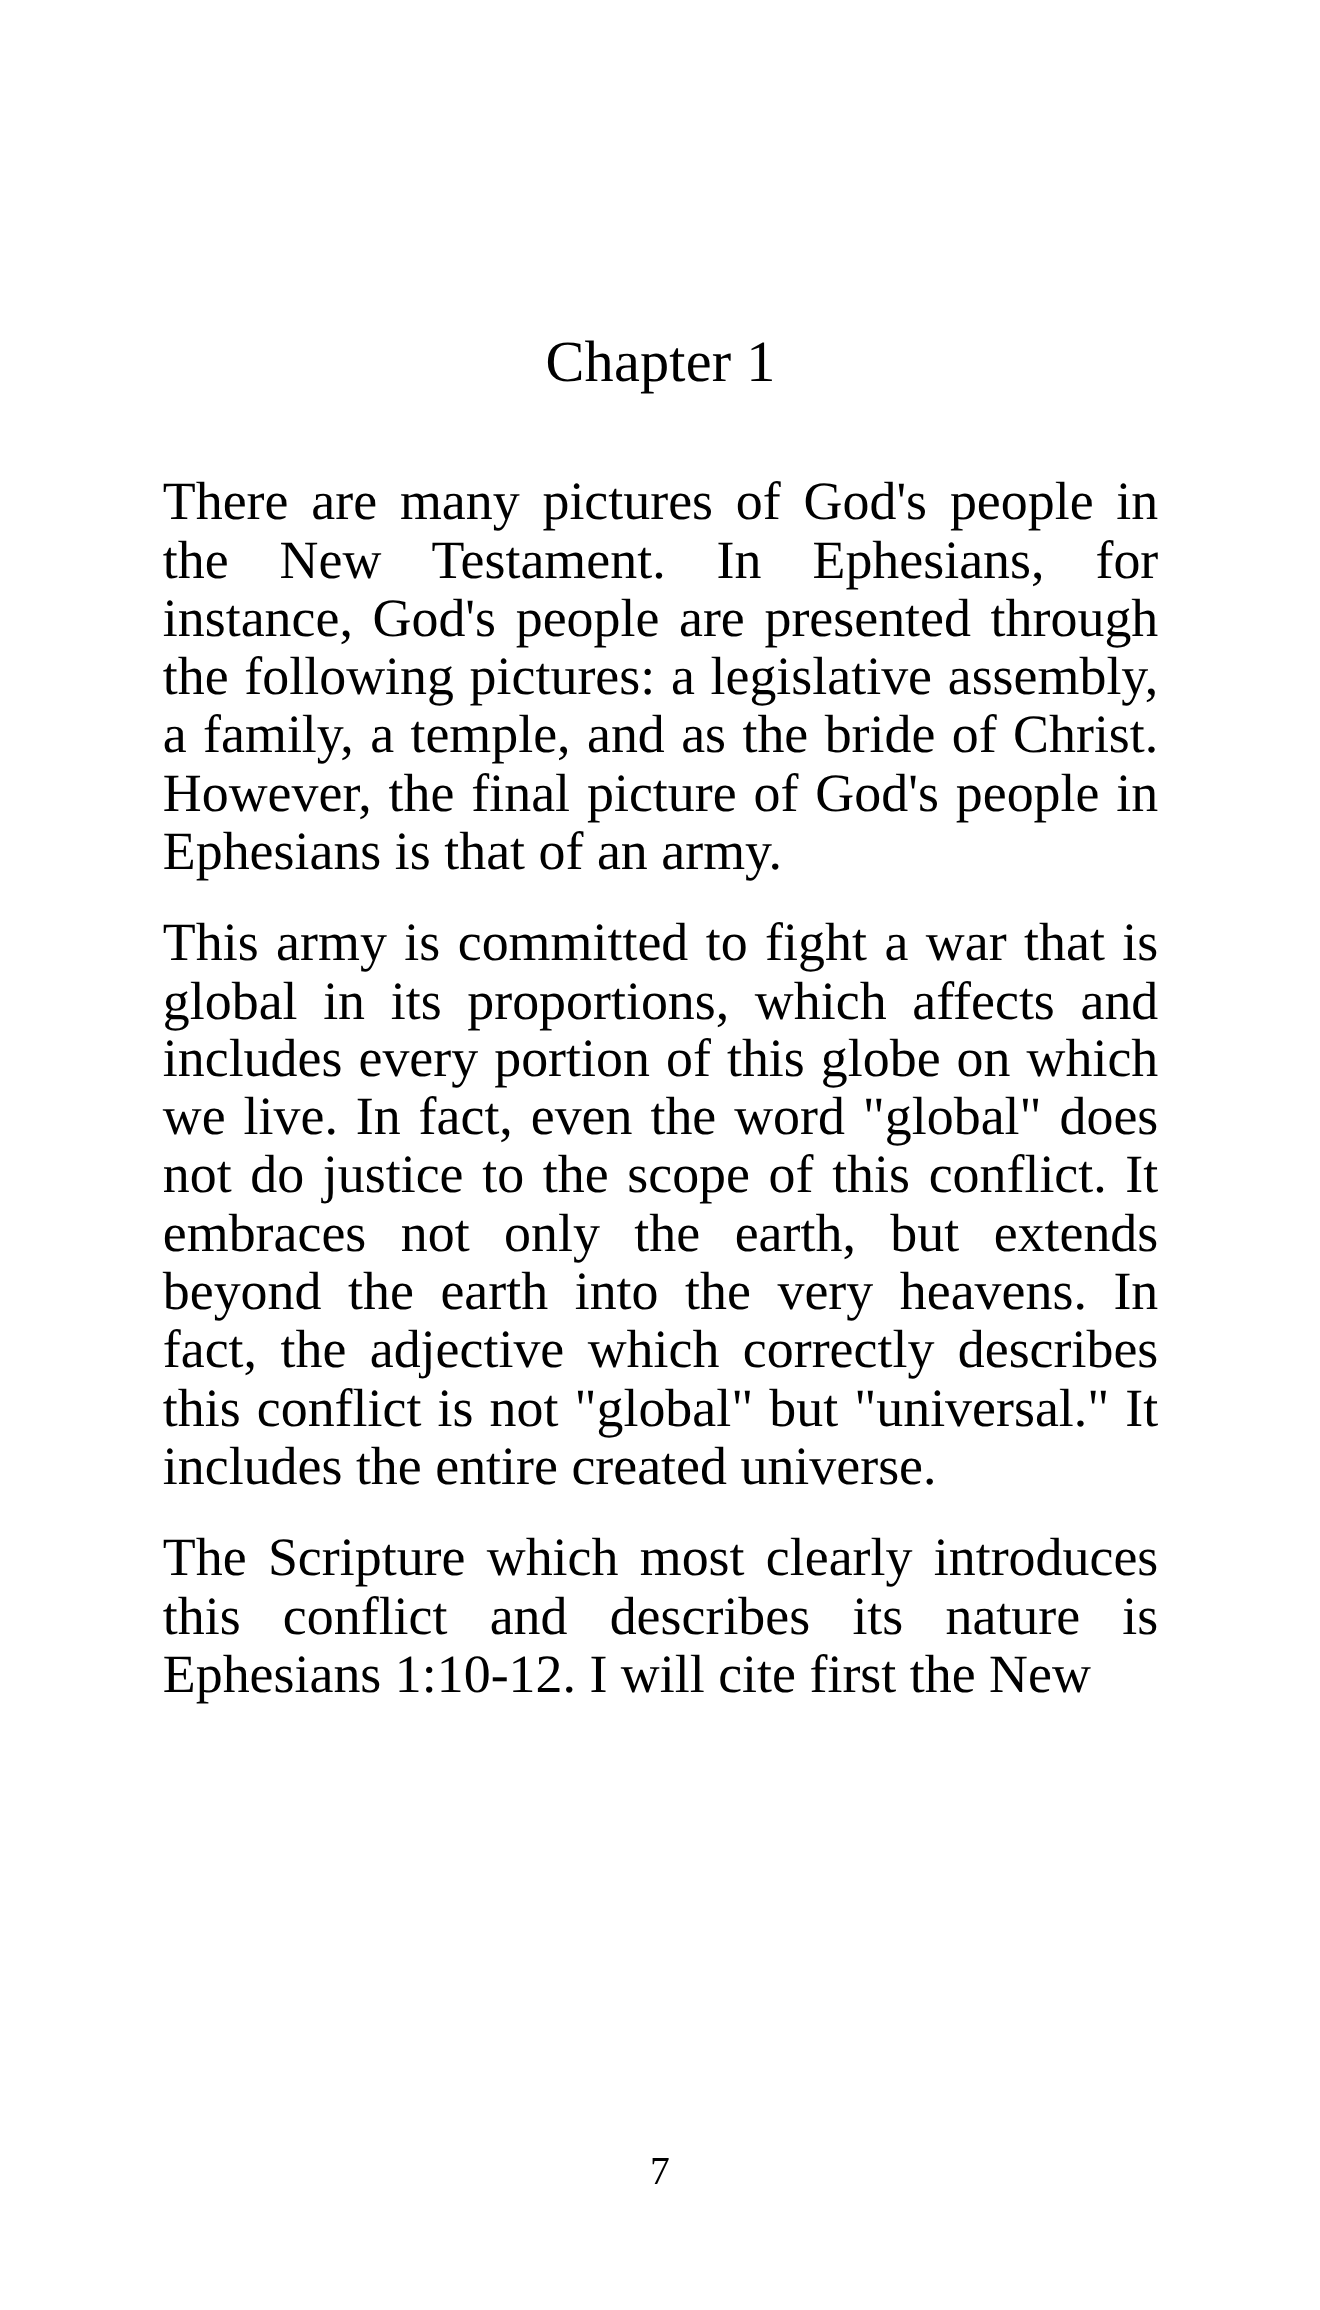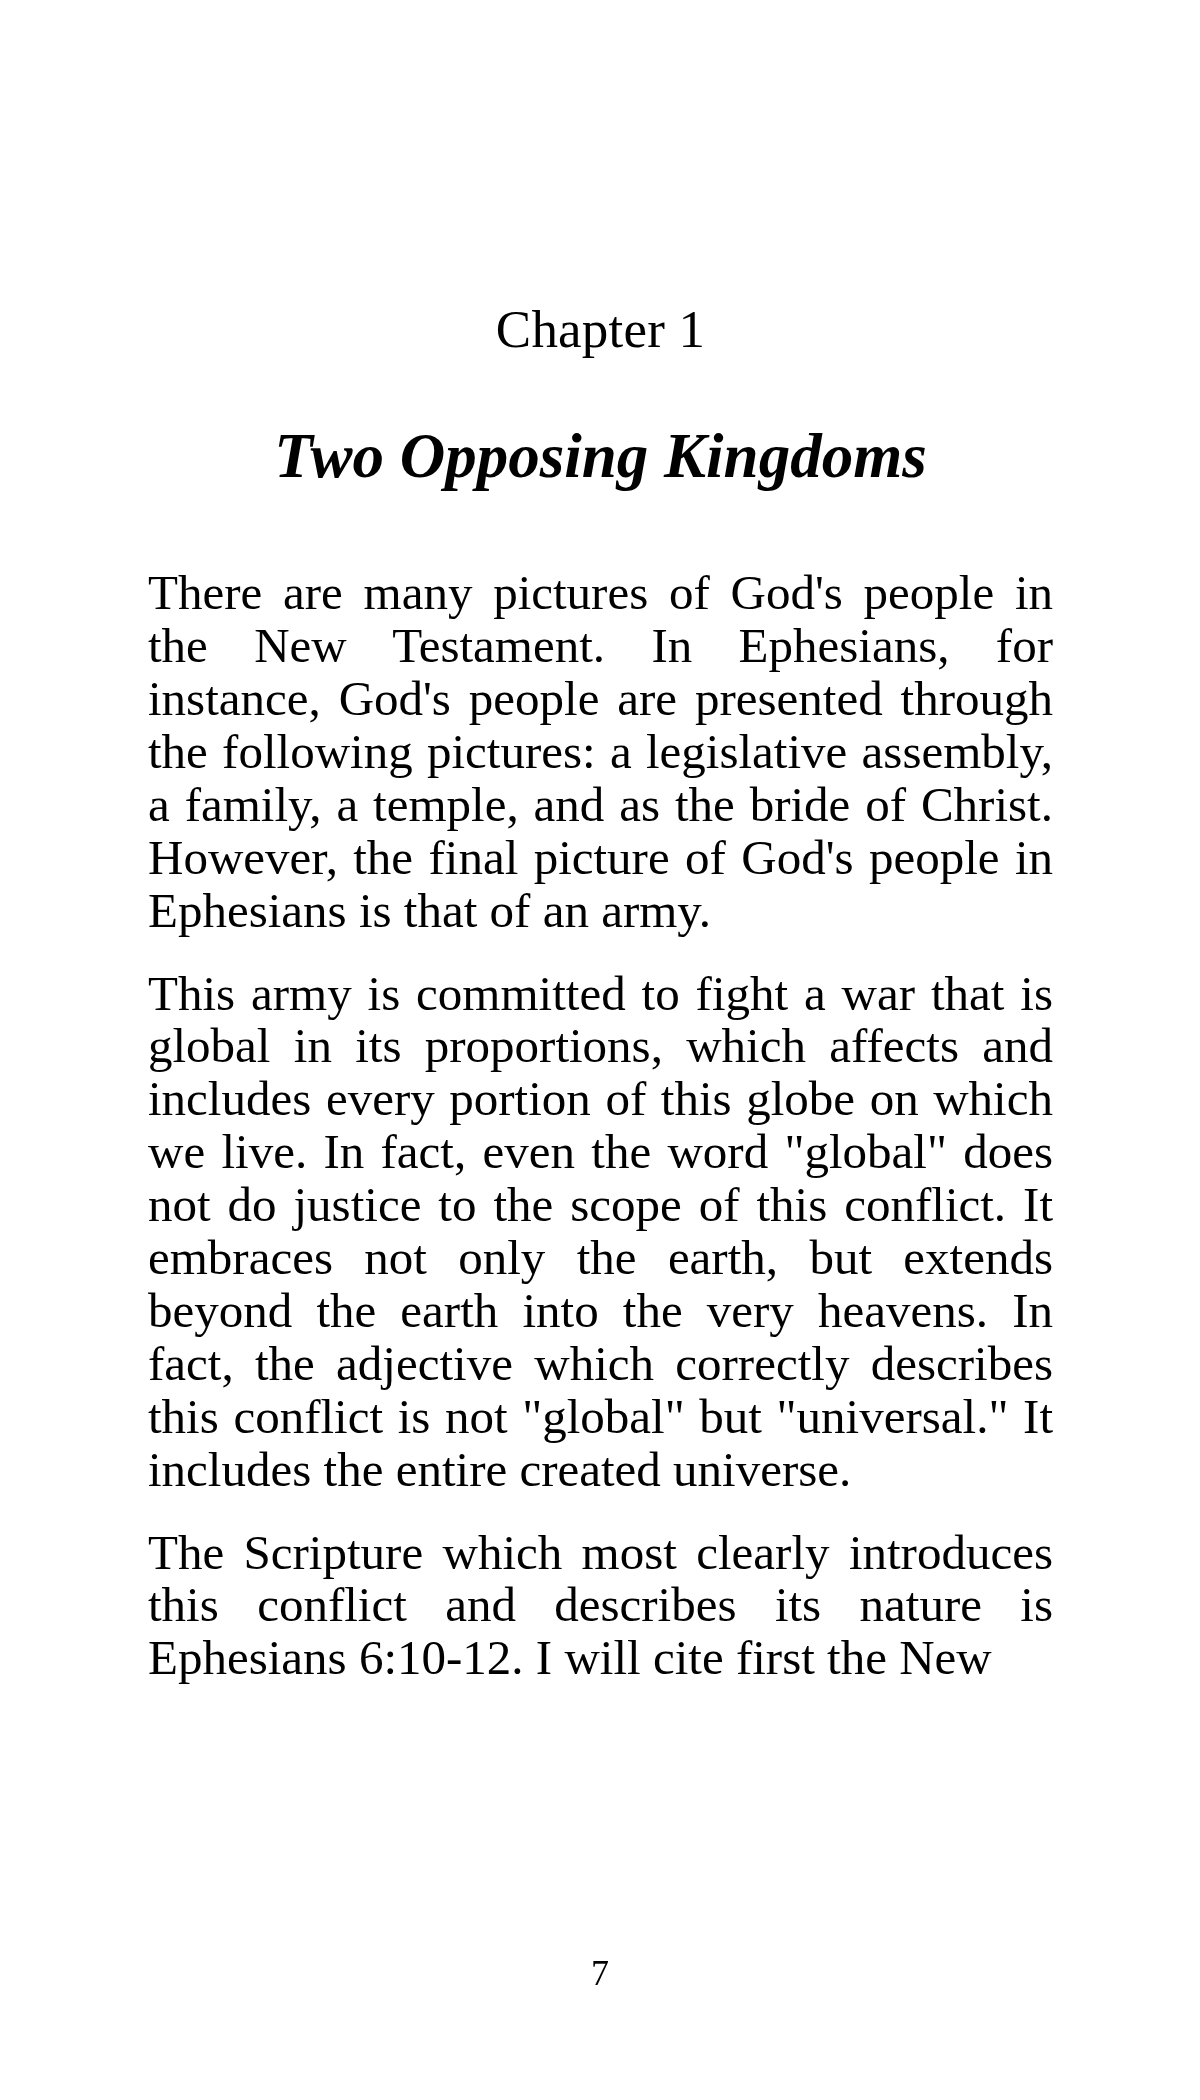--- a/index.html
+++ b/index.html
@@ -73,25 +73,24 @@
 </style>
 </head>
 <body>
 
 <div class="page">
 
   <div class="content">
 
     <div class="chapter-label">Chapter 1</div>
 
-    <h1 class="chapter-title">Two Opposing Kingdoms</h1>
 
     <div class="body-block">
       <p class="para">There are many pictures of God's people in the New Testament. In Ephesians, for instance, God's people are presented through the following pictures: a legislative assembly, a family, a temple, and as the bride of Christ. However, the final picture of God's people in Ephesians is that of an army.</p>
       <p class="para">This army is committed to fight a war that is global in its proportions, which affects and includes every portion of this globe on which we live. In fact, even the word "global" does not do justice to the scope of this conflict. It embraces not only the earth, but extends beyond the earth into the very heavens. In fact, the adjective which correctly describes this conflict is not "global" but "universal." It includes the entire created universe.</p>
-      <p class="para">The Scripture which most clearly introduces this conflict and describes its nature is Ephesians 6:10-12. I will cite first the New</p>
+      <p class="para">The Scripture which most clearly introduces this conflict and describes its nature is Ephesians 1:10-12. I will cite first the New</p>
     </div>
 
   </div>
 
   <div class="folio">7</div>
 
 </div>
 
 </body></html>

